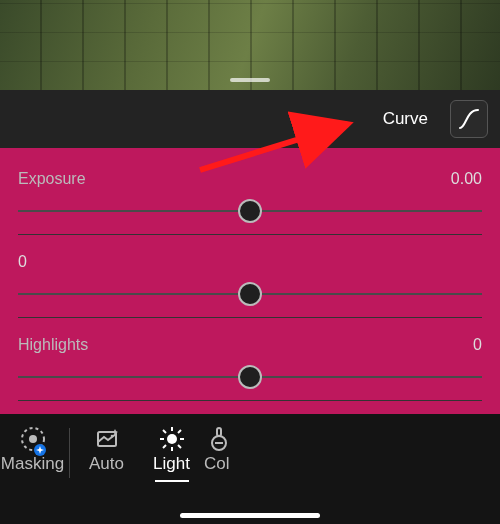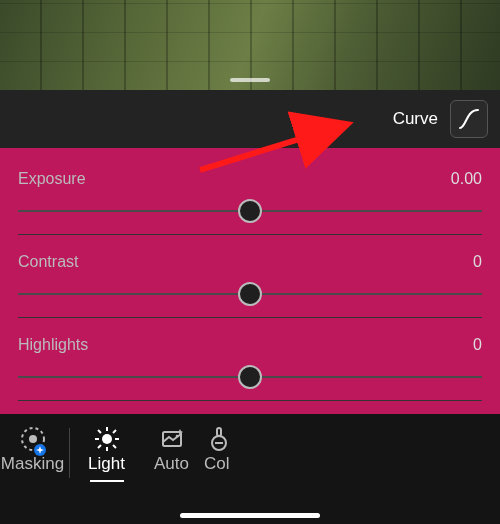--- a/index.html
+++ b/index.html
@@ -3,21 +3,21 @@
 <meta charset="utf-8">
 <style>
   html,body{margin:0;padding:0;width:500px;height:524px;background:#1c1c1c;font-family:-apple-system,Helvetica,Arial,sans-serif;overflow:hidden;color:#ccc}
   .photo{height:90px;background:linear-gradient(110deg,#3a4a2a 0%,#5a6b3a 30%,#6d7f46 50%,#4d5d34 70%,#2e3a22 100%);position:relative;overflow:hidden}
   .photo::before{content:"";position:absolute;inset:0;background:
     repeating-linear-gradient(90deg,transparent 0 40px,rgba(0,0,0,.25) 40px 42px),
     repeating-linear-gradient(0deg,transparent 0 28px,rgba(0,0,0,.15) 28px 29px)}
   .handle{position:absolute;left:50%;transform:translateX(-50%);width:40px;height:4px;border-radius:2px;background:rgba(255,255,255,.7)}
   .handle.top{top:78px}
   .curve-row{height:58px;position:relative;display:flex;align-items:center;justify-content:flex-end;padding-right:12px;background:rgba(40,40,40,.6)}
-  .curve-label{color:#fff;font-size:17px;margin-right:12px}
+  .curve-label{color:#fff;font-size:17px;margin-right:22px}
   .curve-btn{width:36px;height:36px;border:1px solid #555;border-radius:6px;display:flex;align-items:center;justify-content:center;background:#2a2a2a}
   .panel{background:#be185d;padding:4px 18px 0 18px}
   .row{padding-top:18px}
   .row-head{display:flex;justify-content:space-between;font-size:16px;color:#bbb}
   .row-head .val{color:#ddd}
   .slider{position:relative;height:26px;margin-top:10px}
   .track{position:absolute;left:0;right:0;top:50%;height:2px;background:#4a4a4a;transform:translateY(-50%)}
   .thumb{position:absolute;top:50%;left:50%;width:20px;height:20px;border:2px solid #bbb;border-radius:50%;background:#1f1f1f;transform:translate(-50%,-50%)}
   .divider{height:1px;background:#333;margin-top:10px}
   .toolbar{position:absolute;left:0;right:0;bottom:0;height:100px;background:#141414;display:flex;align-items:flex-start;padding-top:10px}
@@ -56,21 +56,20 @@
     </div>
     <div class="slider">
       <div class="track"></div>
         <div class="thumb"></div>
     </div>
     <div class="divider"></div>
   </div>
 
   <div class="row">
     <div class="row-head">
-      <span>Contrast</span>
       <span class="val">0</span>
     </div>
     <div class="slider">
       <div class="track"></div>
         <div class="thumb"></div>
     </div>
     <div class="divider"></div>
   </div>
 
   <div class="row">
@@ -109,50 +108,50 @@
         </svg>
       </div>
     <span>Masking</span>
   </div>
 
 
 
 
   <div class="sep"></div>
 
+  <div class="tool">
+    <div class="ico">
+      <svg width="28" height="28" viewBox="0 0 28 28">
+          <rect x="5" y="7" width="18" height="14" rx="1.5" fill="none" stroke="#bbb" stroke-width="2"></rect>
+          <path d="M5 17 L11 12 L15 15 L23 9" stroke="#bbb" stroke-width="2" fill="none"></path>
+          <circle cx="19" cy="11" r="1.3" fill="#bbb"></circle>
+          <path d="M22 4 L23 6 25 7 23 8 22 10 21 8 19 7 21 6Z" fill="#bbb"></path>
+        </svg>
+    </div>
+    <span>Auto</span>
+  </div>
+
   <div class="tool active">
     <div class="ico">
       <svg width="28" height="28" viewBox="0 0 28 28">
           <circle cx="14" cy="14" r="5" fill="#fff"></circle>
           <g stroke="#fff" stroke-width="2">
             <line x1="14" y1="2" x2="14" y2="6"></line>
             <line x1="14" y1="22" x2="14" y2="26"></line>
             <line x1="2" y1="14" x2="6" y2="14"></line>
             <line x1="22" y1="14" x2="26" y2="14"></line>
             <line x1="5" y1="5" x2="8" y2="8"></line>
             <line x1="20" y1="20" x2="23" y2="23"></line>
             <line x1="5" y1="23" x2="8" y2="20"></line>
             <line x1="20" y1="8" x2="23" y2="5"></line>
           </g>
         </svg>
     </div>
     <span>Light</span>
     <div class="underline"></div>
-  </div>
-
-  <div class="tool">
-    <div class="ico">
-      <svg width="28" height="28" viewBox="0 0 28 28">
-          <rect x="5" y="7" width="18" height="14" rx="1.5" fill="none" stroke="#bbb" stroke-width="2"></rect>
-          <path d="M5 17 L11 12 L15 15 L23 9" stroke="#bbb" stroke-width="2" fill="none"></path>
-          <circle cx="19" cy="11" r="1.3" fill="#bbb"></circle>
-          <path d="M22 4 L23 6 25 7 23 8 22 10 21 8 19 7 21 6Z" fill="#bbb"></path>
-        </svg>
-    </div>
-    <span>Auto</span>
   </div>
 
   <div class="tool cut">
     <div class="ico">
       <svg width="28" height="28" viewBox="0 0 28 28">
           <circle cx="14" cy="18" r="7" fill="none" stroke="#bbb" stroke-width="2"></circle>
           <rect x="12" y="3" width="4" height="8" rx="2" fill="none" stroke="#bbb" stroke-width="2"></rect>
           <line x1="10" y1="18" x2="18" y2="18" stroke="#bbb" stroke-width="2"></line>
         </svg>
     </div>

